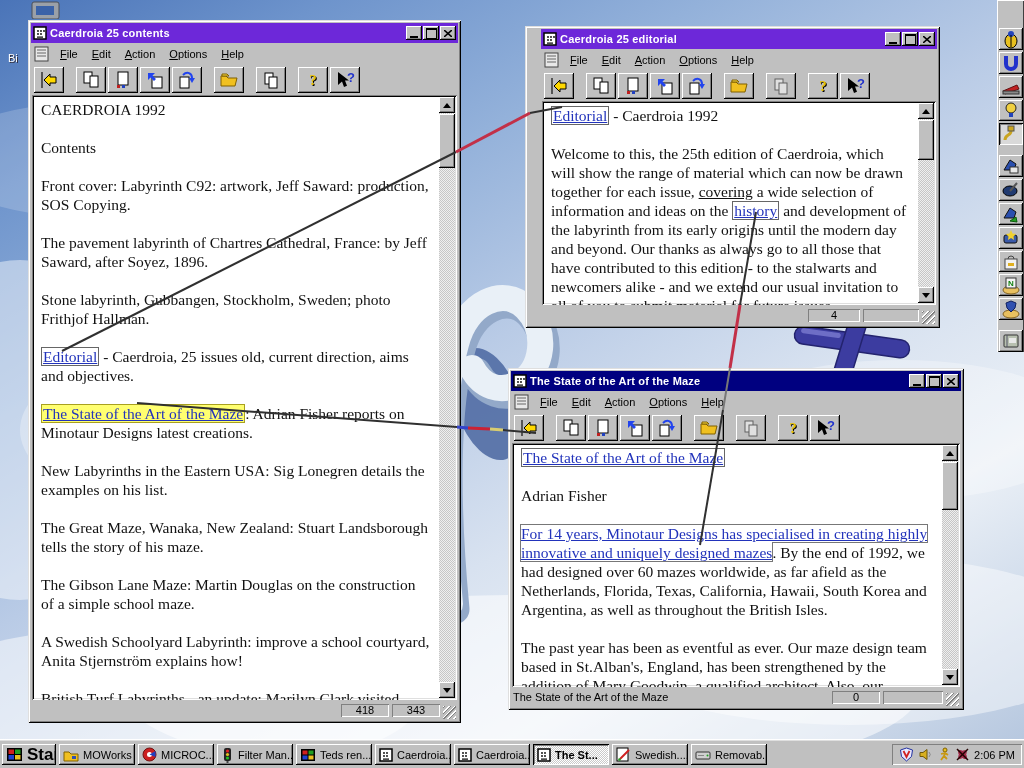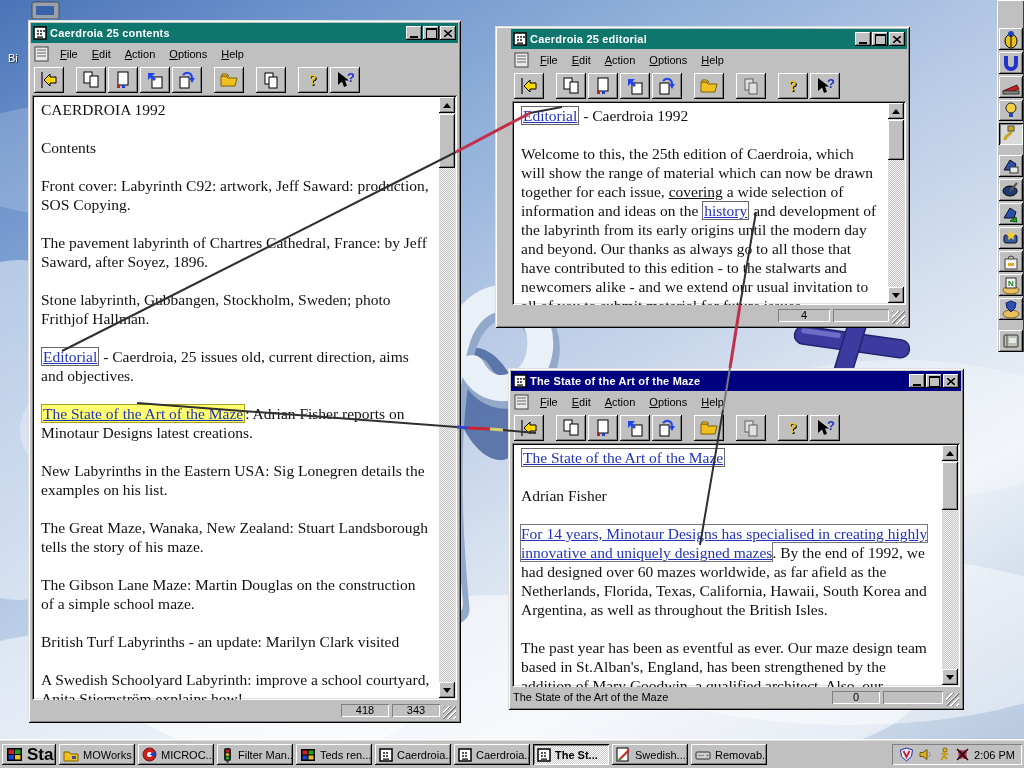--- a/index.html
+++ b/index.html
@@ -4,21 +4,21 @@
 <style>
   html,body{margin:0;padding:0;}
   .desktop{position:relative;width:1024px;height:768px;overflow:hidden;
     font-family:"Liberation Sans",sans-serif;
     background:linear-gradient(150deg,#4a74b8 0%,#6e94cc 14%,#93b1da 30%,#b9cbe6 46%,#d8e2f0 62%,#ecf1f7 76%,#cfdbeb 88%,#b2c4dd 100%);}
   .wallpaper{position:absolute;left:0;top:0;z-index:0;}
   
   .win{position:absolute;z-index:10;background:#c0c0c0;padding:3px;display:flex;flex-direction:column;
     box-shadow:inset 1px 1px 0 #dfdfdf,inset -1px -1px 0 #000,inset 2px 2px 0 #fff,inset -2px -2px 0 #808080;}
   .titlebar{height:18px;display:flex;align-items:center;gap:3px;padding:1px 2px;flex:0 0 auto;}
-  .titlebar.inactive{background:#0f766e;}
+  .titlebar.inactive{background:#6d28d9;}
   .titlebar.active{background:#000080;}
   .ttext{flex:1;color:#fff;font-weight:bold;font-size:11px;letter-spacing:.2px;white-space:nowrap;overflow:hidden;}
   .tbtns{display:flex;gap:1px;}
   .tbtn{width:16px;height:14px;background:#c0c0c0;display:grid;place-items:center;
     box-shadow:inset -1px -1px 0 #000,inset 1px 1px 0 #fff,inset -2px -2px 0 #808080;}
   .glyph-min{width:8px;height:2px;background:#000;margin-top:7px;}
   .glyph-max{width:9px;height:8px;border:1px solid #000;border-top-width:2px;}
   .menubar{height:20px;display:flex;align-items:center;padding:1px 2px;font-size:11px;color:#000;flex:0 0 auto;}
   .menu-item{display:inline-block;padding:2px 7px;}
   .menu-item::first-letter{text-decoration:underline;}
@@ -306,22 +306,22 @@
         <p>CAERDROIA 1992</p>
         <p>Contents</p>
         <p>Front cover: Labyrinth C92: artwork, Jeff Saward: production, SOS Copying.</p>
         <p>The pavement labyrinth of Chartres Cathedral, France: by Jeff Saward, after Soyez, 1896.</p>
         <p>Stone labyrinth, Gubbangen, Stockholm, Sweden; photo Frithjof Hallman.</p>
         <p><span class="hl">Editorial</span><span> - Caerdroia, 25 issues old, current direction, aims and objectives.</span></p>
         <p><span class="hl hl-y">The State of the Art of the Maze</span><span>: Adrian Fisher reports on Minotaur Designs latest creations.</span></p>
         <p>New Labyrinths in the Eastern USA: Sig Lonegren details the examples on his list.</p>
         <p>The Great Maze, Wanaka, New Zealand: Stuart Landsborough tells the story of his maze.</p>
         <p>The Gibson Lane Maze: Martin Douglas on the construction of a simple school maze.</p>
+        <p>A Swedish Schoolyard Labyrinth: improve a school courtyard, Anita Stjernström explains how!</p>
         <p>British Turf Labyrinths - an update: Marilyn Clark visited</p>
-        <p>A Swedish Schoolyard Labyrinth: improve a school courtyard, Anita Stjernström explains how!</p>
       </div>
       <div class="vscroll">
         <span class="sc-btn">
             <span class="tri-up"></span>
           </span>
         <span class="sc-track">
             <span class="sc-thumb"></span>
           </span>
         <span class="sc-btn">
             <span class="tri-dn"></span>
@@ -329,21 +329,21 @@
       </div>
     </div>
     <div class="statusbar">
       <span class="sb-spacer"></span>
       <span class="sb-box">418</span>
       <span class="sb-box">343</span>
       <span class="grip"></span>
     </div>
   </div>
 
-  <div class="win" style="left:495px;top:26px;width:396px;height:296px;padding-left:16px;">
+  <div class="win" style="left:525px;top:26px;width:396px;height:296px;padding-left:16px;">
     <div class="titlebar inactive">
       <svg width="14" height="14">
           <rect x="1" y="1" width="12" height="12" fill="#fff" stroke="#000" stroke-width="1.5"></rect>
           <circle cx="5" cy="5" r="0.9"></circle>
           <circle cx="8" cy="5" r="0.9"></circle>
           <circle cx="11" cy="5" r="0.9"></circle>
           <circle cx="5" cy="8" r="0.9"></circle>
           <circle cx="8" cy="8" r="0.9"></circle>
           <rect x="4" y="10.5" width="6" height="1.2"></rect>
         </svg>

